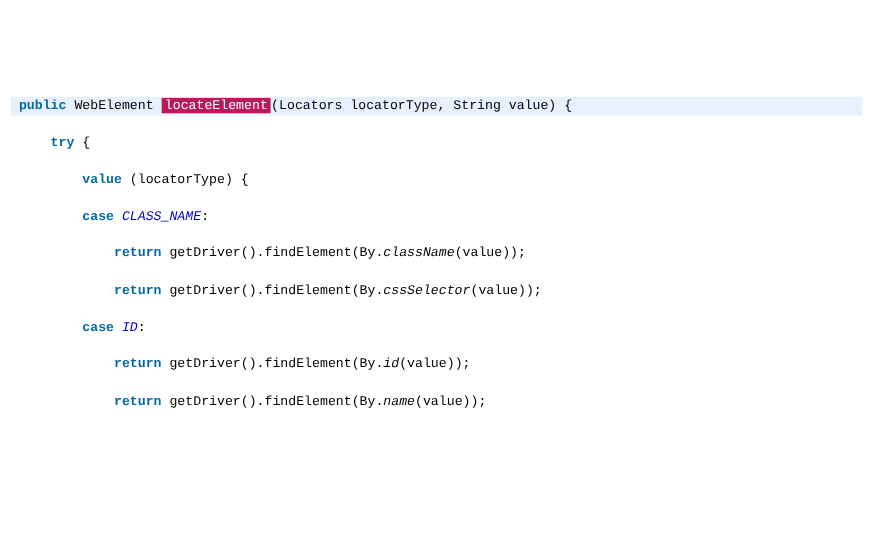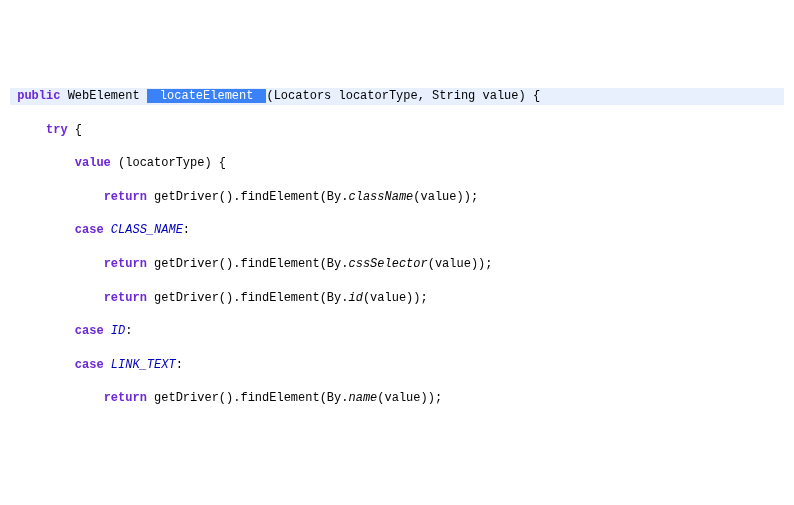--- a/index.html
+++ b/index.html
@@ -7,40 +7,39 @@
     padding: 4px 10px;
     font-family: Consolas, 'Courier New', monospace;
     font-size: 12px;
     line-height: 1.4;
     color: #000;
     background: #fff;
     white-space: pre;
   }
   .line { white-space: pre; }
   .first-line { background: #e8f0fe; }
-  .kw { color: #6d28d9; font-weight: bold; }
+  .kw { color: #0369a1; font-weight: bold; }
   .enumc { color: #0000c0; font-style: italic; }
   .method-italic { font-style: italic; }
-  .hl { background: #3b82f6; color: #fff; padding: 0 13px; }
+  .hl { background: #be185d; color: #fff; padding: 0 3px; }
 </style>
 </head>
 <body>
 
 
 
 <div>
 <div class="line first-line"> <span class="kw">public</span> <span>WebElement</span> <span class="hl">locateElement</span><span>(Locators locatorType, String value) {</span></div>
 <div class="line">     <span class="kw">try</span> {</div>
 <div class="line">         <span class="kw">value</span><span> (locatorType) {</span></div>
+<div class="line">         <span class="kw">case</span> <span class="enumc">CLASS_NAME</span>:</div>
 <div class="line">             <span class="kw">return</span><span> getDriver().findElement(By.</span><span class="method-italic">className</span><span>(value));</span></div>
-<div class="line">         <span class="kw">case</span> <span class="enumc">CLASS_NAME</span>:</div>
 <div class="line">             <span class="kw">return</span><span> getDriver().findElement(By.</span><span class="method-italic">cssSelector</span><span>(value));</span></div>
+<div class="line">         <span class="kw">case</span> <span class="enumc">ID</span>:</div>
 <div class="line">             <span class="kw">return</span><span> getDriver().findElement(By.</span><span class="method-italic">id</span><span>(value));</span></div>
-<div class="line">         <span class="kw">case</span> <span class="enumc">ID</span>:</div>
-<div class="line">         <span class="kw">case</span> <span class="enumc">LINK_TEXT</span>:</div>
 <div class="line">             <span class="kw">return</span><span> getDriver().findElement(By.</span><span class="method-italic">name</span><span>(value));</span></div>
 
 
 
 
 
 
 
 
 

